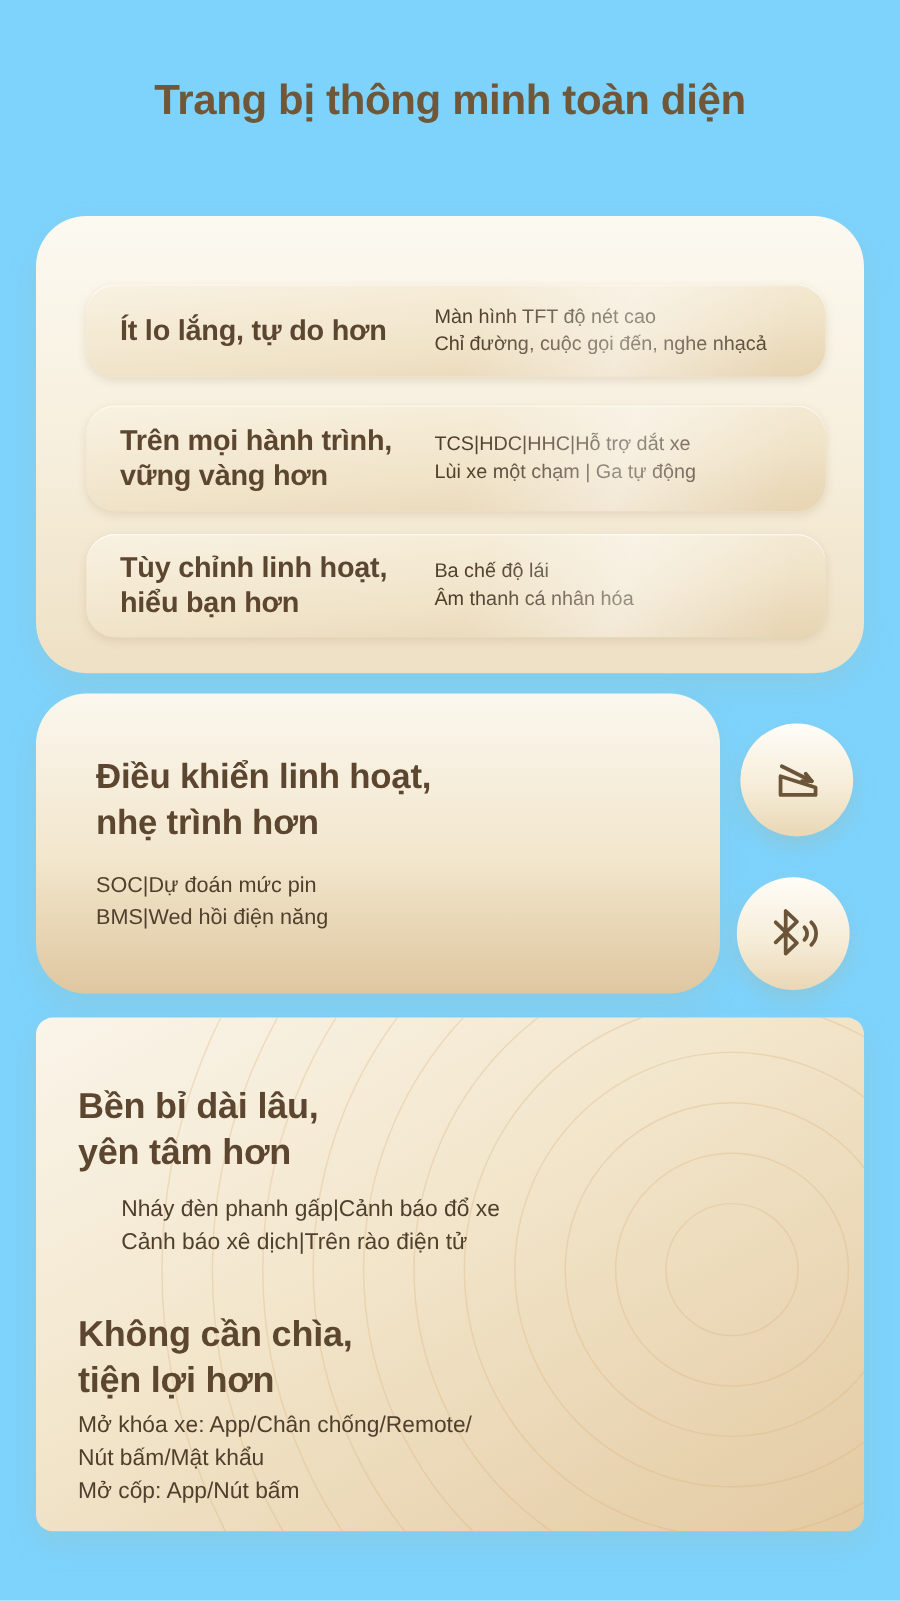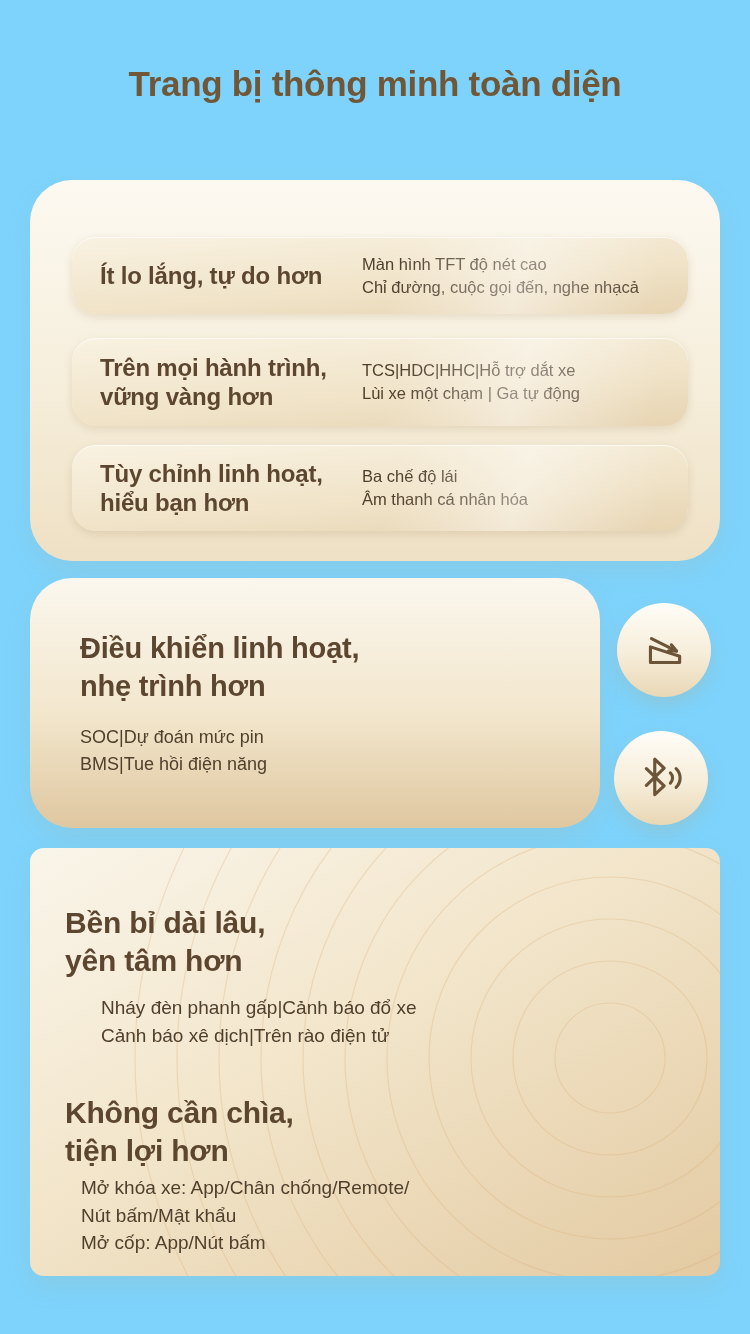--- a/index.html
+++ b/index.html
@@ -39,21 +39,21 @@
 
   
   .card-durable{position:absolute;left:30px;top:848px;width:690px;height:428px;border-radius:14px;overflow:hidden;
       background:linear-gradient(150deg,#faf5ea 0%,#f2e5ca 45%,#e3caa2 100%);
       box-shadow:0 10px 25px rgba(190,160,110,.15);}
   .arcs{position:absolute;inset:0;}
   .arcs circle{fill:none;stroke:#d9ad74;stroke-width:1.2;opacity:.3;}
   .d-title{position:absolute;left:35px;font-size:30px;font-weight:bold;color:#5c4630;line-height:1.28;letter-spacing:-.2px;}
   .d-desc{position:absolute;left:35px;font-size:19px;color:#4f3f2c;line-height:1.45;}
   .d1-title{top:56px;} .d1-desc{top:146px;margin-left:36px;}
-  .d2-title{top:246px;} .d2-desc{top:326px;margin-left:16px;}
+  .d2-title{top:246px;} .d2-desc{top:326px;}
 </style>
 </head>
 <body>
 
 <div class="page">
 
   <div class="h1">Trang bị thông minh toàn diện</div>
 
   <div class="card-features">
     <div class="feat-row r1">
@@ -87,21 +87,21 @@
     </div>
   </div>
 
   <div class="card-control">
     <div class="ctl-title">
       <div>Điều khiển linh hoạt,</div>
       <div>nhẹ trình hơn</div>
     </div>
     <div class="ctl-desc">
       <div>SOC|Dự đoán mức pin</div>
-      <div>BMS|Tue hồi điện năng</div>
+      <div>BMS|Wed hồi điện năng</div>
     </div>
   </div>
 
   <div class="icon-circle c1">
     <svg width="50" height="50" viewBox="0 0 48 48">
       <path d="M11 21 L11 36 L39 36 L39 30 Z"></path>
       <path d="M12 13 L36 25"></path>
       <polyline points="28.3,24.8 36,25 31.1,19"></polyline>
     </svg>
   </div>

